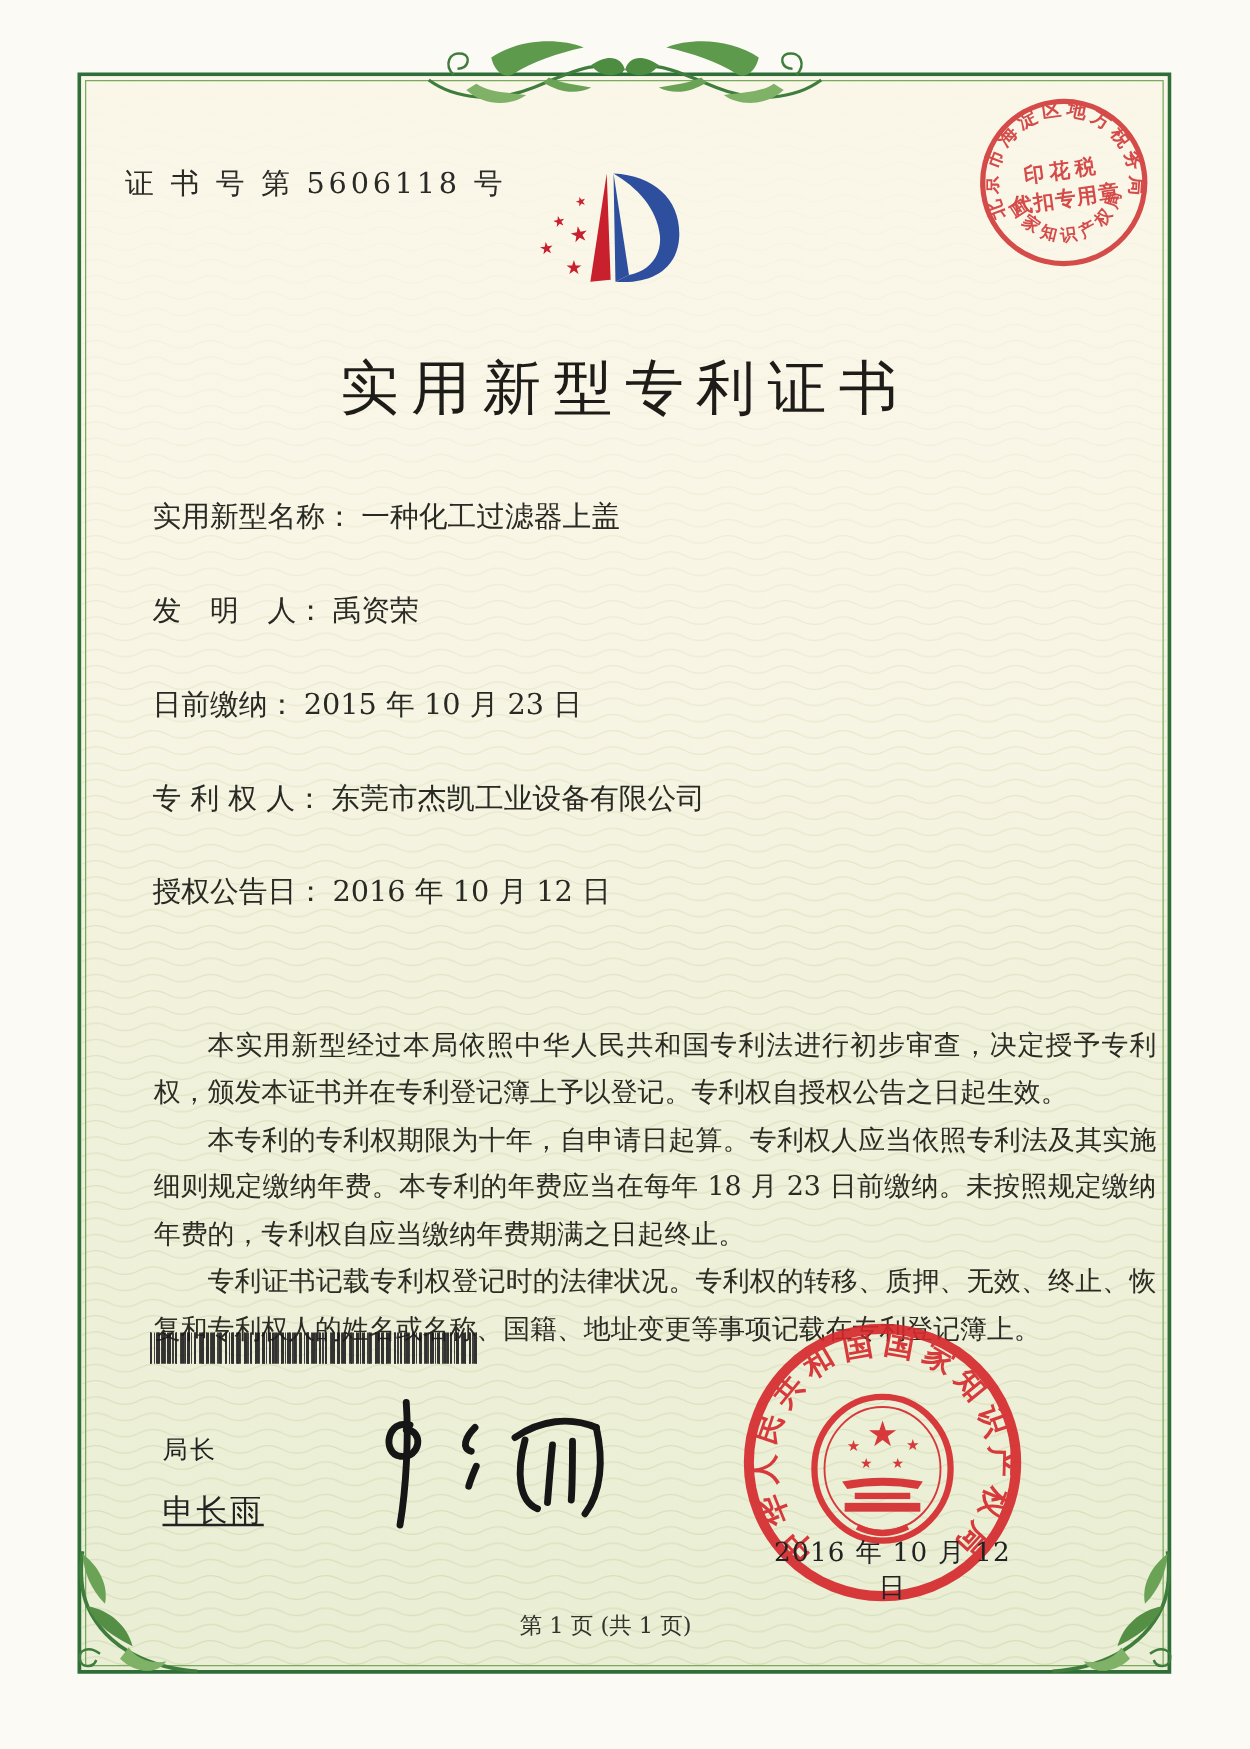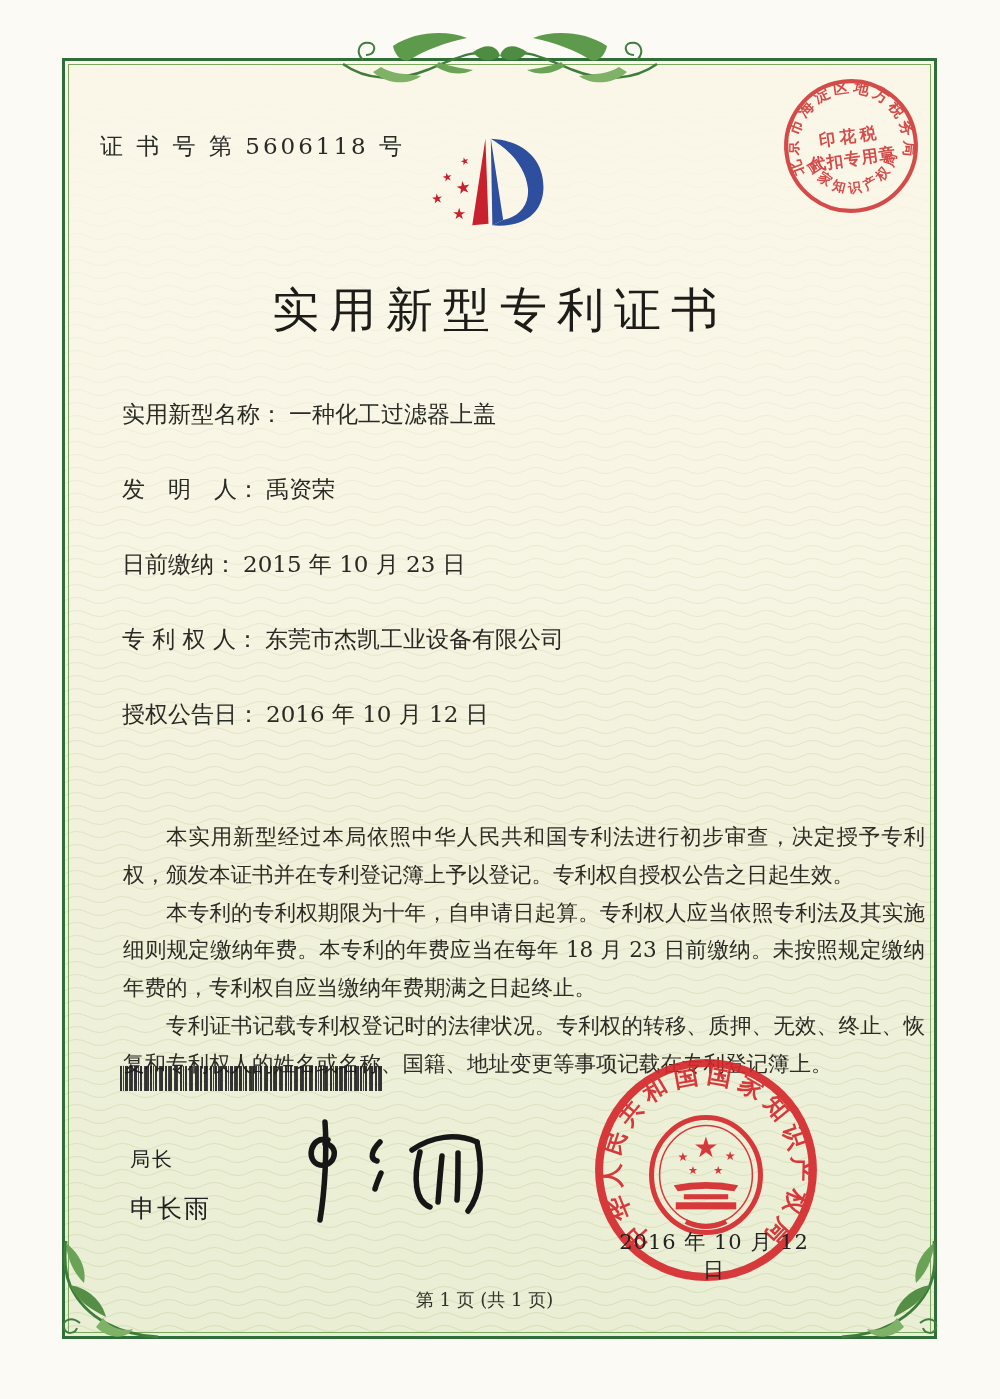--- a/index.html
+++ b/index.html
@@ -36,21 +36,21 @@
   .barcode { left:120px; top:1066px; width:262px; height:25px;
     background:
       repeating-linear-gradient(90deg,#19191b 0 2px,rgba(0,0,0,0) 2px 5px),
       repeating-linear-gradient(90deg,#19191b 0 1px,rgba(0,0,0,0) 1px 7px),
       repeating-linear-gradient(90deg,#2a2a2c 0 1px,rgba(0,0,0,0) 1px 3px);
     opacity:.88;
   }
   .officer-title { left:130px; top:1146px; font-size:20px; letter-spacing:2px;
      font-family:"DejaVu Sans","Liberation Sans",sans-serif; color:#222; }
   .officer-name  { left:130px; top:1192px; font-size:25px; letter-spacing:2px;
-     font-family:"DejaVu Sans","Liberation Sans",sans-serif; color:#222; }
+     font-family:"DejaVu Sans","Liberation Sans",sans-serif; color:#222;text-decoration:underline; }
   .signature { left:280px; top:1118px; }
   .seal-big { left:590px; top:1054px; }
   .seal-date { left:616px; top:1228px; width:196px; text-align:center; font-size:21px;
                color:#222; letter-spacing:1px; }
   .tax-stamp { left:781px; top:76px; transform:rotate(-8deg); }
   .footer { left:0; top:1288px; width:969px; text-align:center; font-size:18px; color:#33322b; }
 </style>
 </head>
 <body>
 

